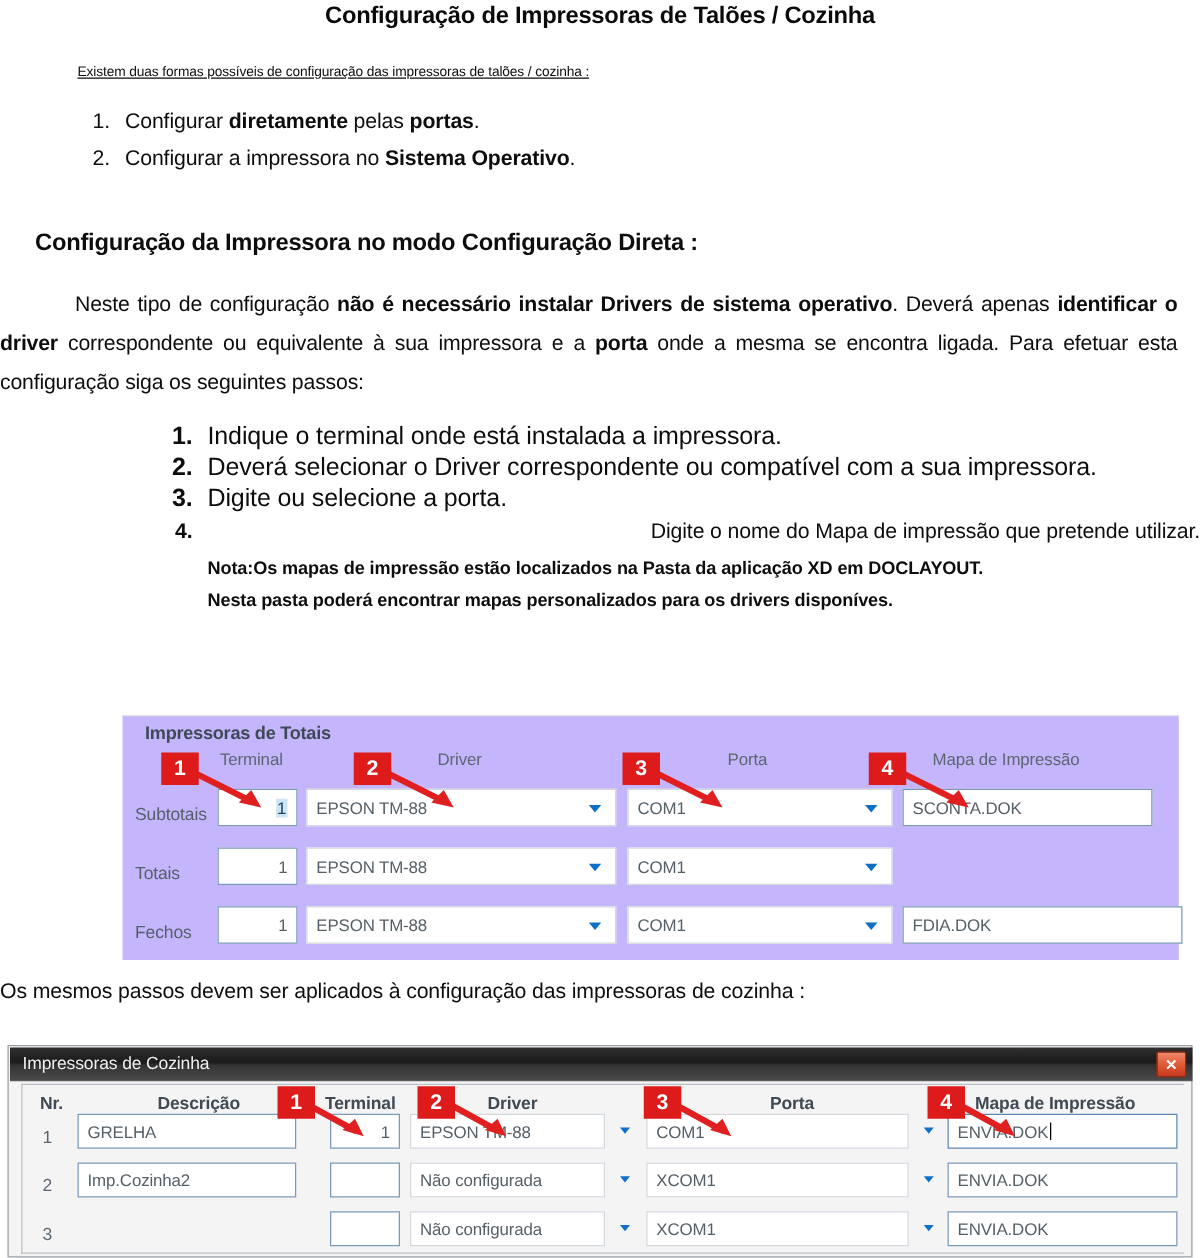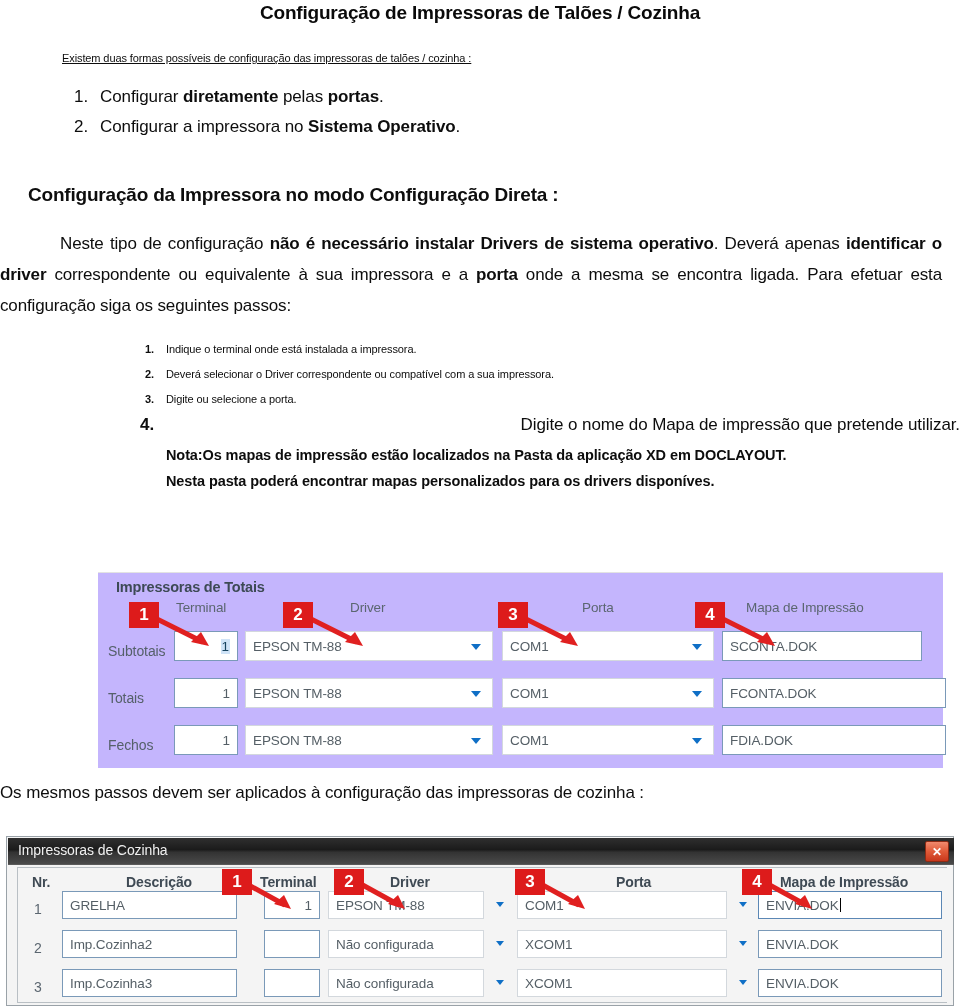--- a/index.html
+++ b/index.html
@@ -77,21 +77,21 @@
   }
   ol.steps-main {
     margin: 16px 0 0 0;
     padding: 0 0 0 132px;
     list-style: none;
     counter-reset: mstep;
   }
   ol.steps-main > li {
     counter-increment: mstep;
     position: relative;
-    font-size: 11px;
+    font-size: 20px;
     line-height: 25px;
     padding-left: 34px;
     letter-spacing: -0.1px;
   }
   ol.steps-main > li.big { font-size: 17px; text-align: right; }
   ol.steps-main > li::before {
     content: counter(mstep) ".";
     position: absolute;
     left: 0;
     width: 22px;
@@ -337,23 +337,20 @@
       <span>1</span>
     </div>
   <div class="combo" style="position:absolute;left:147px;top:105px;width:248px;height:30px;">
       <span>EPSON TM-88</span>
     </div>
   <div class="caret" style="left:373px;top:118px;"></div>
   <div class="combo" style="position:absolute;left:404px;top:105px;width:212px;height:30px;">
       <span>COM1</span>
     </div>
   <div class="caret" style="left:594px;top:118px;"></div>
-  <div class="tbox" style="position:absolute;left:624px;top:105px;width:224px;height:30px;">
-      <span>FCONTA.DOK</span>
-    </div>
 
   <div class="rowlabel" style="left:10px; top:164px;">Fechos</div>
   <div class="tbox num" style="position:absolute;left:76px;top:152px;width:64px;height:30px;">
       <span>1</span>
     </div>
   <div class="combo" style="position:absolute;left:147px;top:152px;width:248px;height:30px;">
       <span>EPSON TM-88</span>
     </div>
   <div class="caret" style="left:373px;top:165px;"></div>
   <div class="combo" style="position:absolute;left:404px;top:152px;width:212px;height:30px;">
@@ -438,23 +435,20 @@
     <div class="caretg" style="left:478px;top:73px;"></div>
     <div class="combo" style="position:absolute;left:499px;top:62px;width:210px;height:28px;">
         <span>XCOM1</span>
       </div>
     <div class="caretg" style="left:721px;top:73px;"></div>
     <div class="tbox" style="position:absolute;left:740px;top:62px;width:184px;height:28px;">
         <span>ENVIA.DOK</span>
       </div>
 
     <div class="rownum" style="left:10px; top:111px;">3</div>
-    <div class="tbox" style="position:absolute;left:44px;top:101px;width:175px;height:28px;">
-        <span>Imp.Cozinha3</span>
-      </div>
     <div class="tbox num" style="position:absolute;left:246px;top:101px;width:56px;height:28px;">
         <span></span>
       </div>
     <div class="combo" style="position:absolute;left:310px;top:101px;width:156px;height:28px;">
         <span>Não configurada</span>
       </div>
     <div class="caretg" style="left:478px;top:112px;"></div>
     <div class="combo" style="position:absolute;left:499px;top:101px;width:210px;height:28px;">
         <span>XCOM1</span>
       </div>

